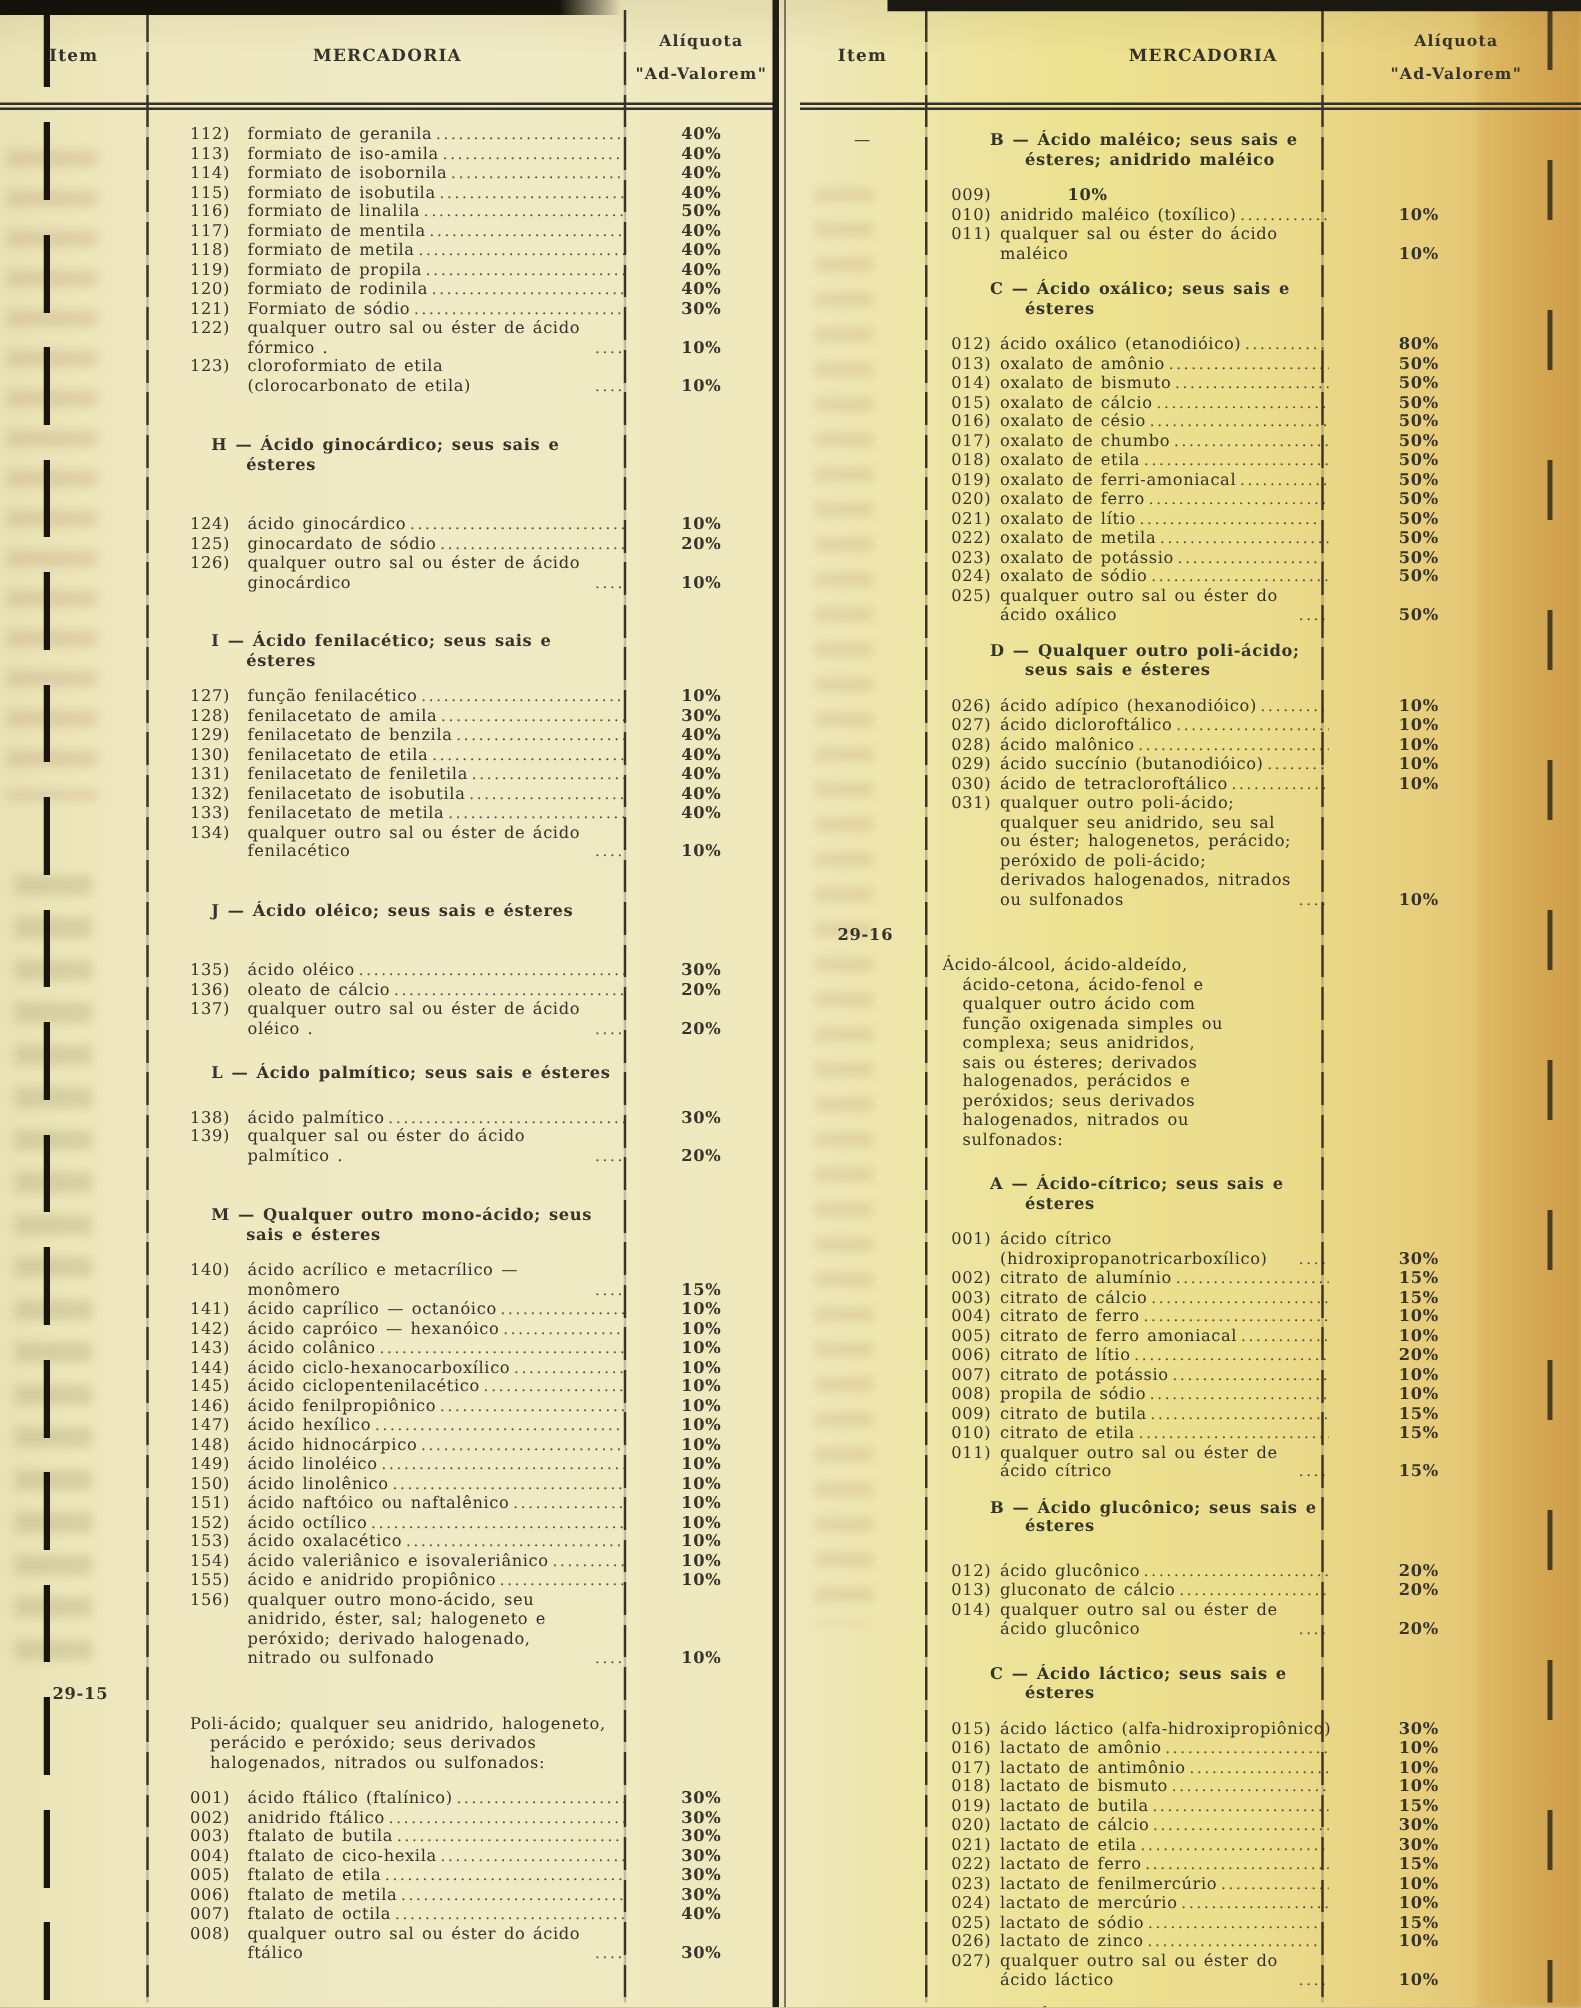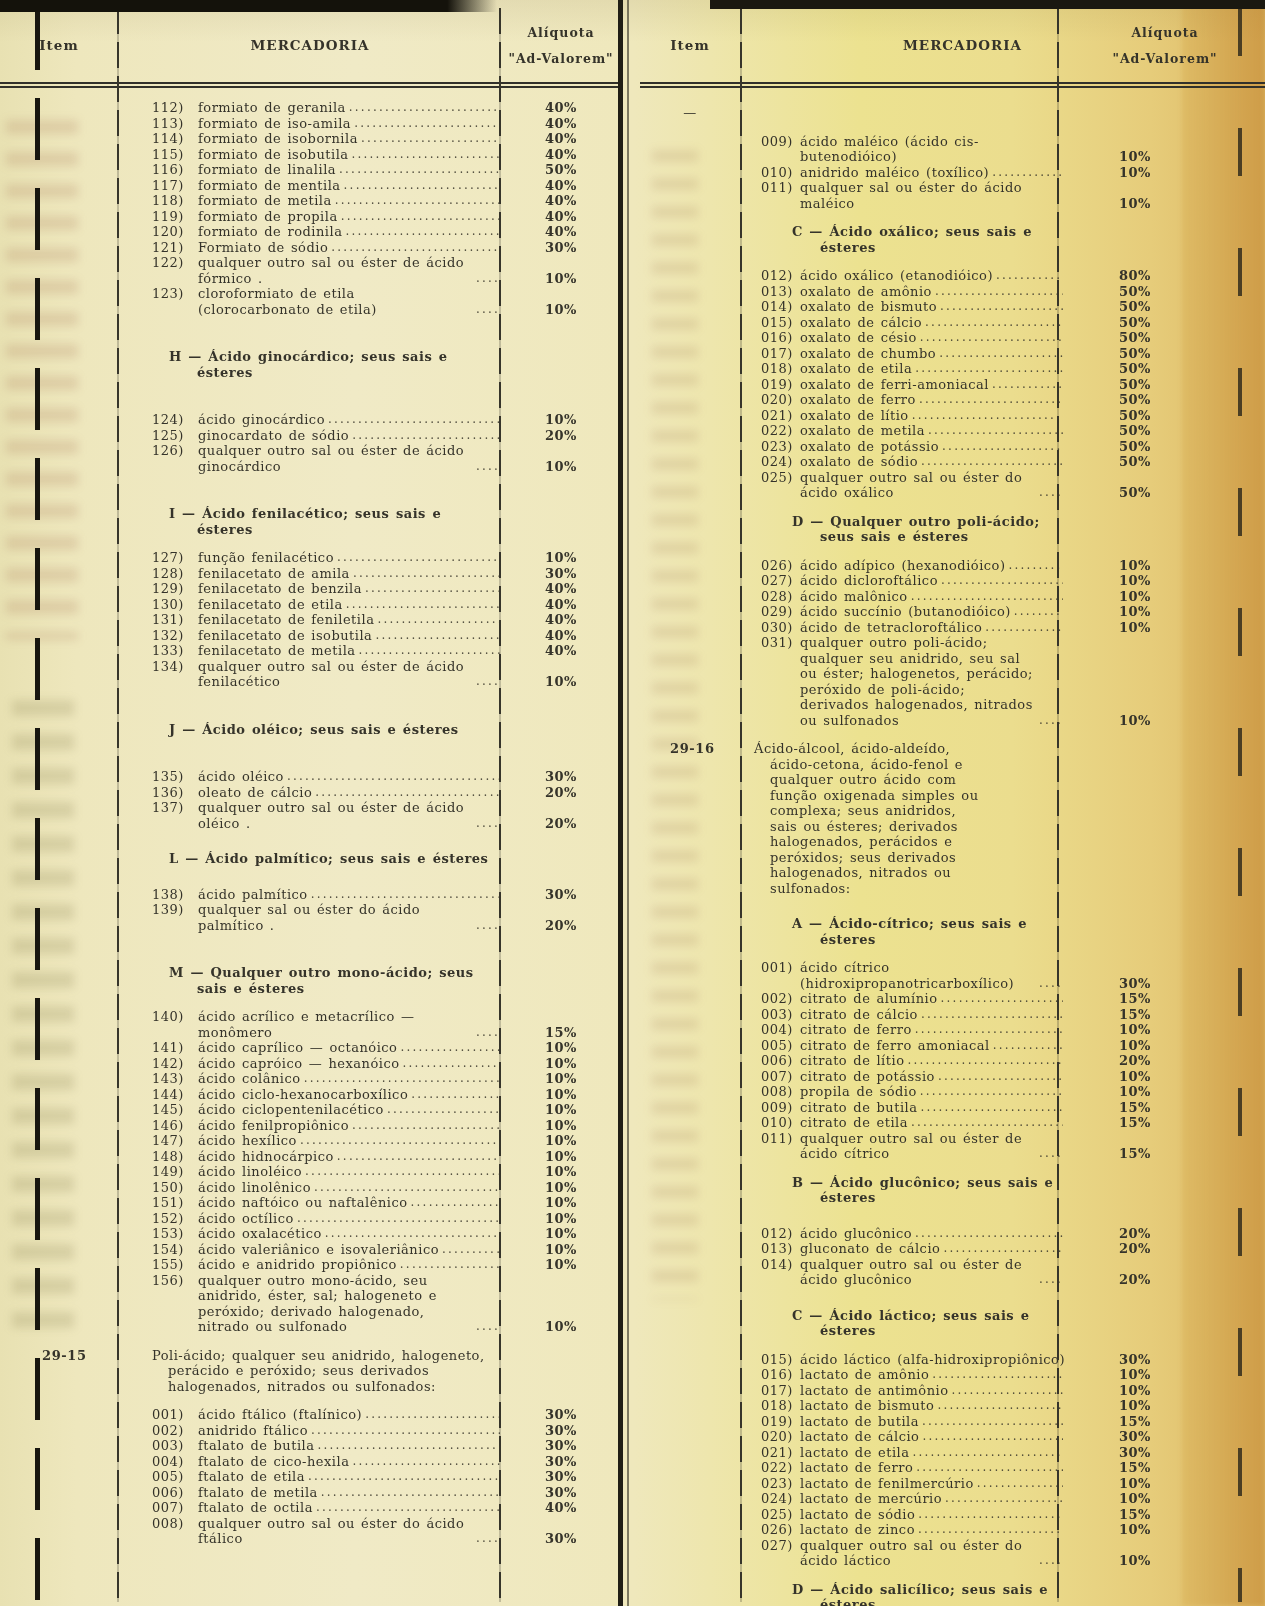--- a/index.html
+++ b/index.html
@@ -56,21 +56,21 @@
   .h1 .num{width:60px;padding-left:14px;} .h2 .num{width:60px;padding-left:21px;}
   .desc{flex:1;display:flex;align-items:flex-end;min-width:0;}
   .txt{flex:0 1 auto;min-width:0;}
   .dots{flex:1 0 24px;overflow:hidden;white-space:nowrap;letter-spacing:2.2px;font-size:12px;
         color:#3b382c;opacity:.88;padding-left:3px;margin-right:2px;}
   .pct{flex:none;box-sizing:border-box;text-align:center;font-weight:700;align-self:flex-end;}
   .h1 .pct{width:118px;} .h2 .pct{width:200px;padding-right:60px;}
   .headtext{flex:1;font-weight:700;min-width:0;}
   .h1 .headtext{padding-left:59px;text-indent:-28px;}
   .h2 .headtext{padding-left:80px;text-indent:-28px;}
-  .codetext{flex:1;min-width:0;padding-left:30px;text-indent:-16px;}
+  .codetext{flex:1;min-width:0;padding-left:30px;text-indent:-16px;margin-top:24px;}
   .h1 .codetext{padding-right:12px;}
   .h2 .codetext{padding-right:78px;}
   .gap{width:100%;}
   .gap.s{height:8px;} .gap.m{height:13px;} .gap.l{height:20px;} .gap.xl{height:32px;}
 </style>
 </head>
 <body>
 
 <div class="page">
   <div class="topbar tb-left"></div>
@@ -624,29 +624,27 @@
       <div class="th th-merc">MERCADORIA</div>
       <div class="th th-aliq">
         <div class="l1">Alíquota</div>
         <div class="l2">"Ad-Valorem"</div>
       </div>
     </div>
     <div class="tbody" id="col-1">
         <div class="gap m"></div>
         <div class="row head">
           <div class="icol">—</div>
+          <div class="headtext">B — Ácido maléico; seus sais e ésteres; anidrido maléico</div>
           <div class="pct"></div>
         </div>
         <div class="gap m"></div>
         <div class="row item">
           <div class="icol"></div>
           <div class="num">009)</div>
-          <div class="desc">
-            <div class="txt">ácido maléico (ácido cis-butenodióico)</div>
-          </div>
           <div class="pct">10%</div>
         </div>
         <div class="row item">
           <div class="icol"></div>
           <div class="num">010)</div>
           <div class="desc">
             <div class="txt">anidrido maléico (toxílico)</div>
             <div class="dots">................................................................................................................................................................</div>
           </div>
           <div class="pct">10%</div>

